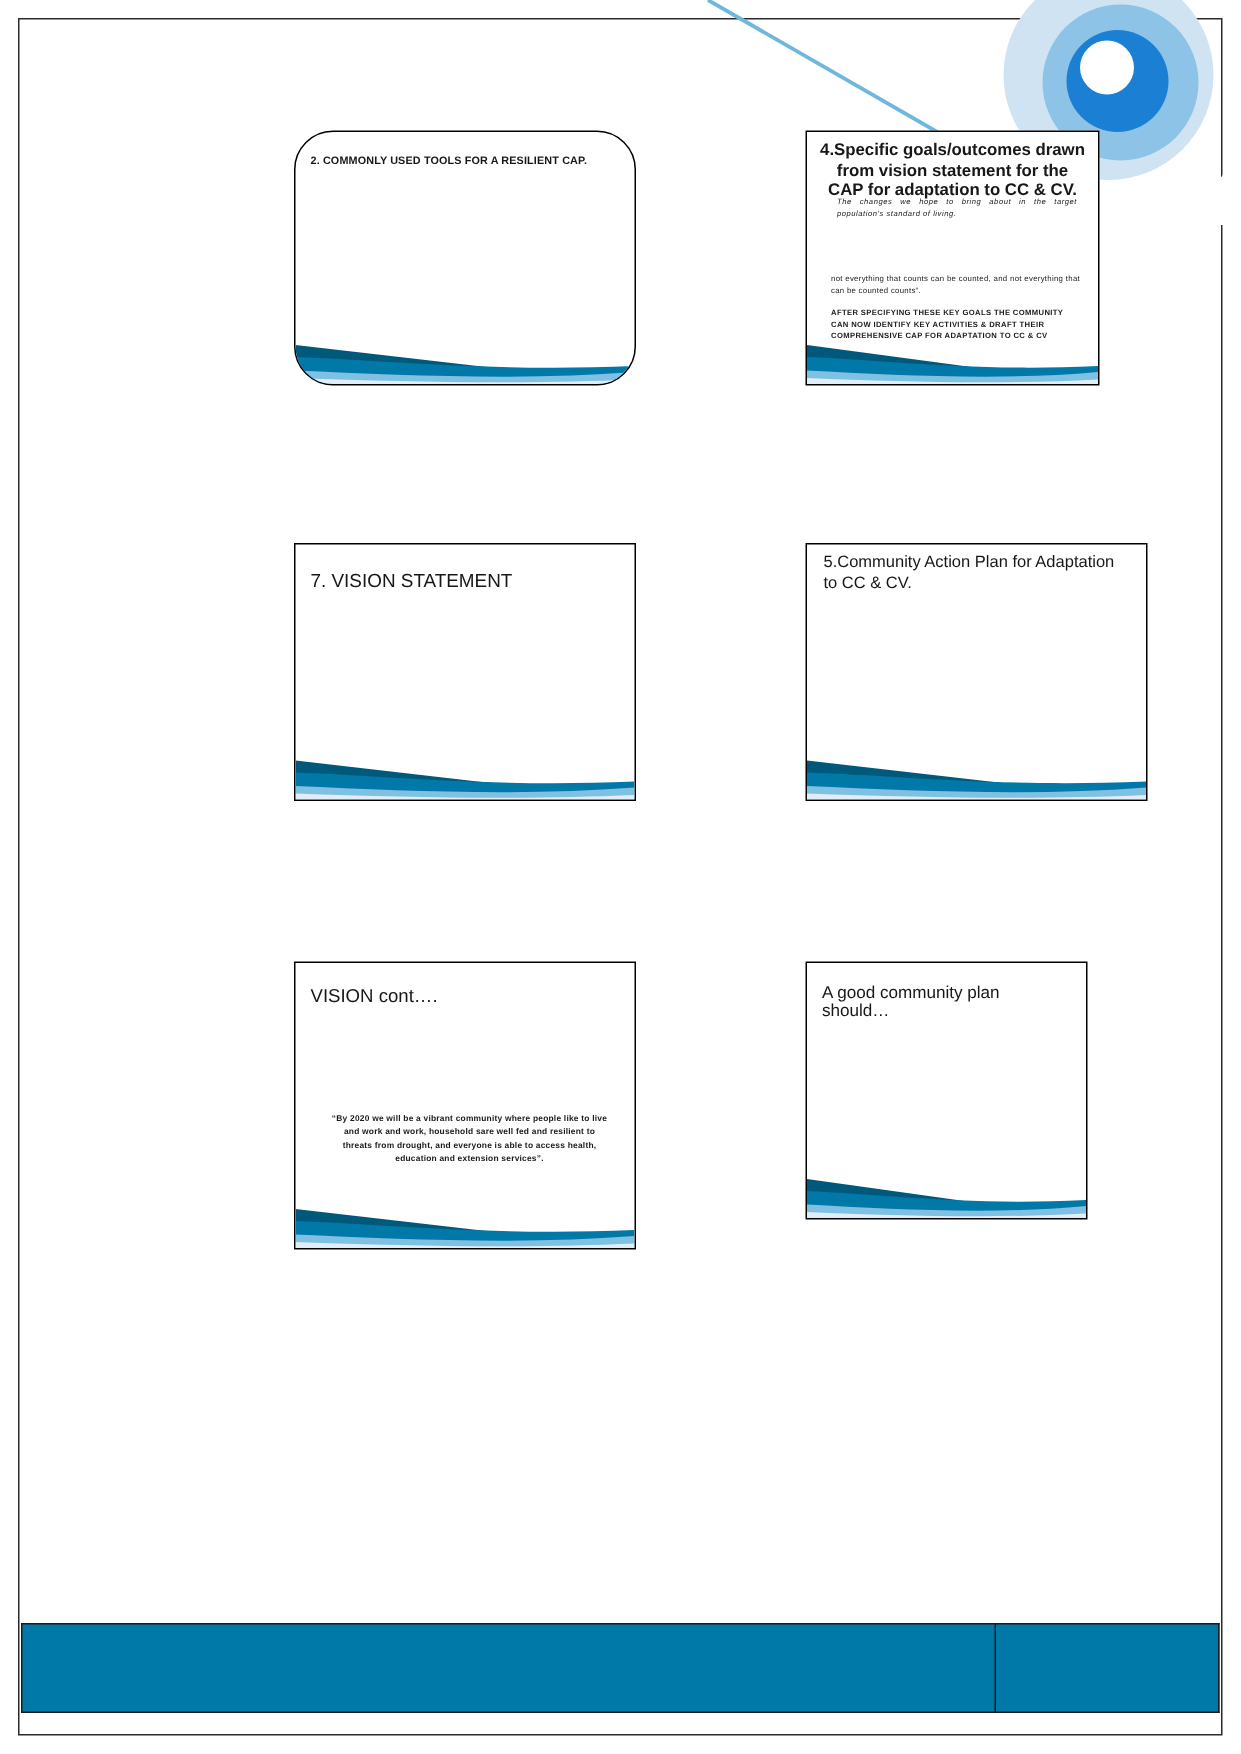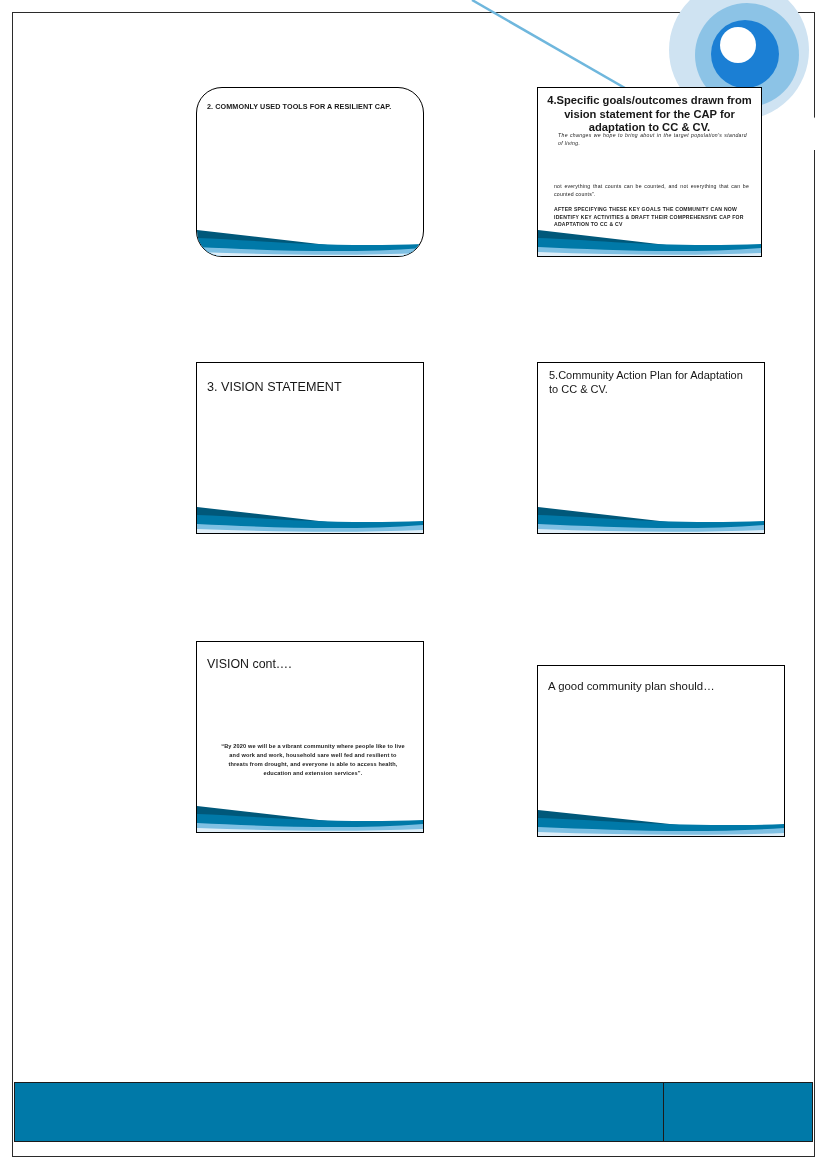--- a/index.html
+++ b/index.html
@@ -72,25 +72,25 @@
   .slide {
     position: absolute;
     background: #ffffff;
     border: 1px solid #000000;
     box-sizing: border-box;
     overflow: hidden;
   }
 
   
   .s1 { left: 196px; top: 87px;  width: 228px; height: 170px; border-radius: 26px; }
-  .s2 { left: 537px; top: 87px;  width: 225px; height: 170px; }
+  .s2 { left: 537px; top: 87px;  width: 196px; height: 170px; }
   .s3 { left: 196px; top: 362px; width: 228px; height: 172px; }
   .s4 { left: 537px; top: 362px; width: 228px; height: 172px; }
   .s5 { left: 196px; top: 641px; width: 228px; height: 192px; }
-  .s6 { left: 537px; top: 641px; width: 248px; height: 172px; margin-top: 24px; }
+  .s6 { left: 537px; top: 641px; width: 188px; height: 172px; }
 
   
   .swoosh {
     position: absolute;
     left: 0;
     bottom: 0;
     width: 100%;
     height: 42px;
     pointer-events: none;
   }
@@ -222,21 +222,21 @@
     <div class="body-block b-s2-c">AFTER SPECIFYING THESE KEY GOALS THE COMMUNITY CAN NOW IDENTIFY KEY ACTIVITIES &amp; DRAFT THEIR COMPREHENSIVE CAP FOR ADAPTATION TO CC &amp; CV</div>
     <svg class="swoosh" viewBox="0 0 228 42" preserveAspectRatio="none" xmlns="http://www.w3.org/2000/svg">
       <path d="M0 16 L228 42 L228 42 L0 42 Z" fill="#00587a"></path>
       <path d="M0 24 C 60 26, 130 34, 228 30 L228 42 L0 42 Z" fill="#0079a8"></path>
       <path d="M0 33 C 70 36, 150 40, 228 34 L228 42 L0 42 Z" fill="#7fc0e3"></path>
       <path d="M0 38 C 80 41, 160 42, 228 39 L228 42 L0 42 Z" fill="#dfeef8"></path>
     </svg>
   </div>
 
   <div class="slide s3">
-    <div class="slide-title t-s3">3. VISION STATEMENT</div>
+    <div class="slide-title t-s3">7. VISION STATEMENT</div>
     <svg class="swoosh" viewBox="0 0 228 42" preserveAspectRatio="none" xmlns="http://www.w3.org/2000/svg">
       <path d="M0 16 L228 42 L228 42 L0 42 Z" fill="#00587a"></path>
       <path d="M0 24 C 60 26, 130 34, 228 30 L228 42 L0 42 Z" fill="#0079a8"></path>
       <path d="M0 33 C 70 36, 150 40, 228 34 L228 42 L0 42 Z" fill="#7fc0e3"></path>
       <path d="M0 38 C 80 41, 160 42, 228 39 L228 42 L0 42 Z" fill="#dfeef8"></path>
     </svg>
   </div>
 
   <div class="slide s4">
     <div class="slide-title t-s4">5.Community Action Plan for Adaptation to CC &amp; CV.</div>

